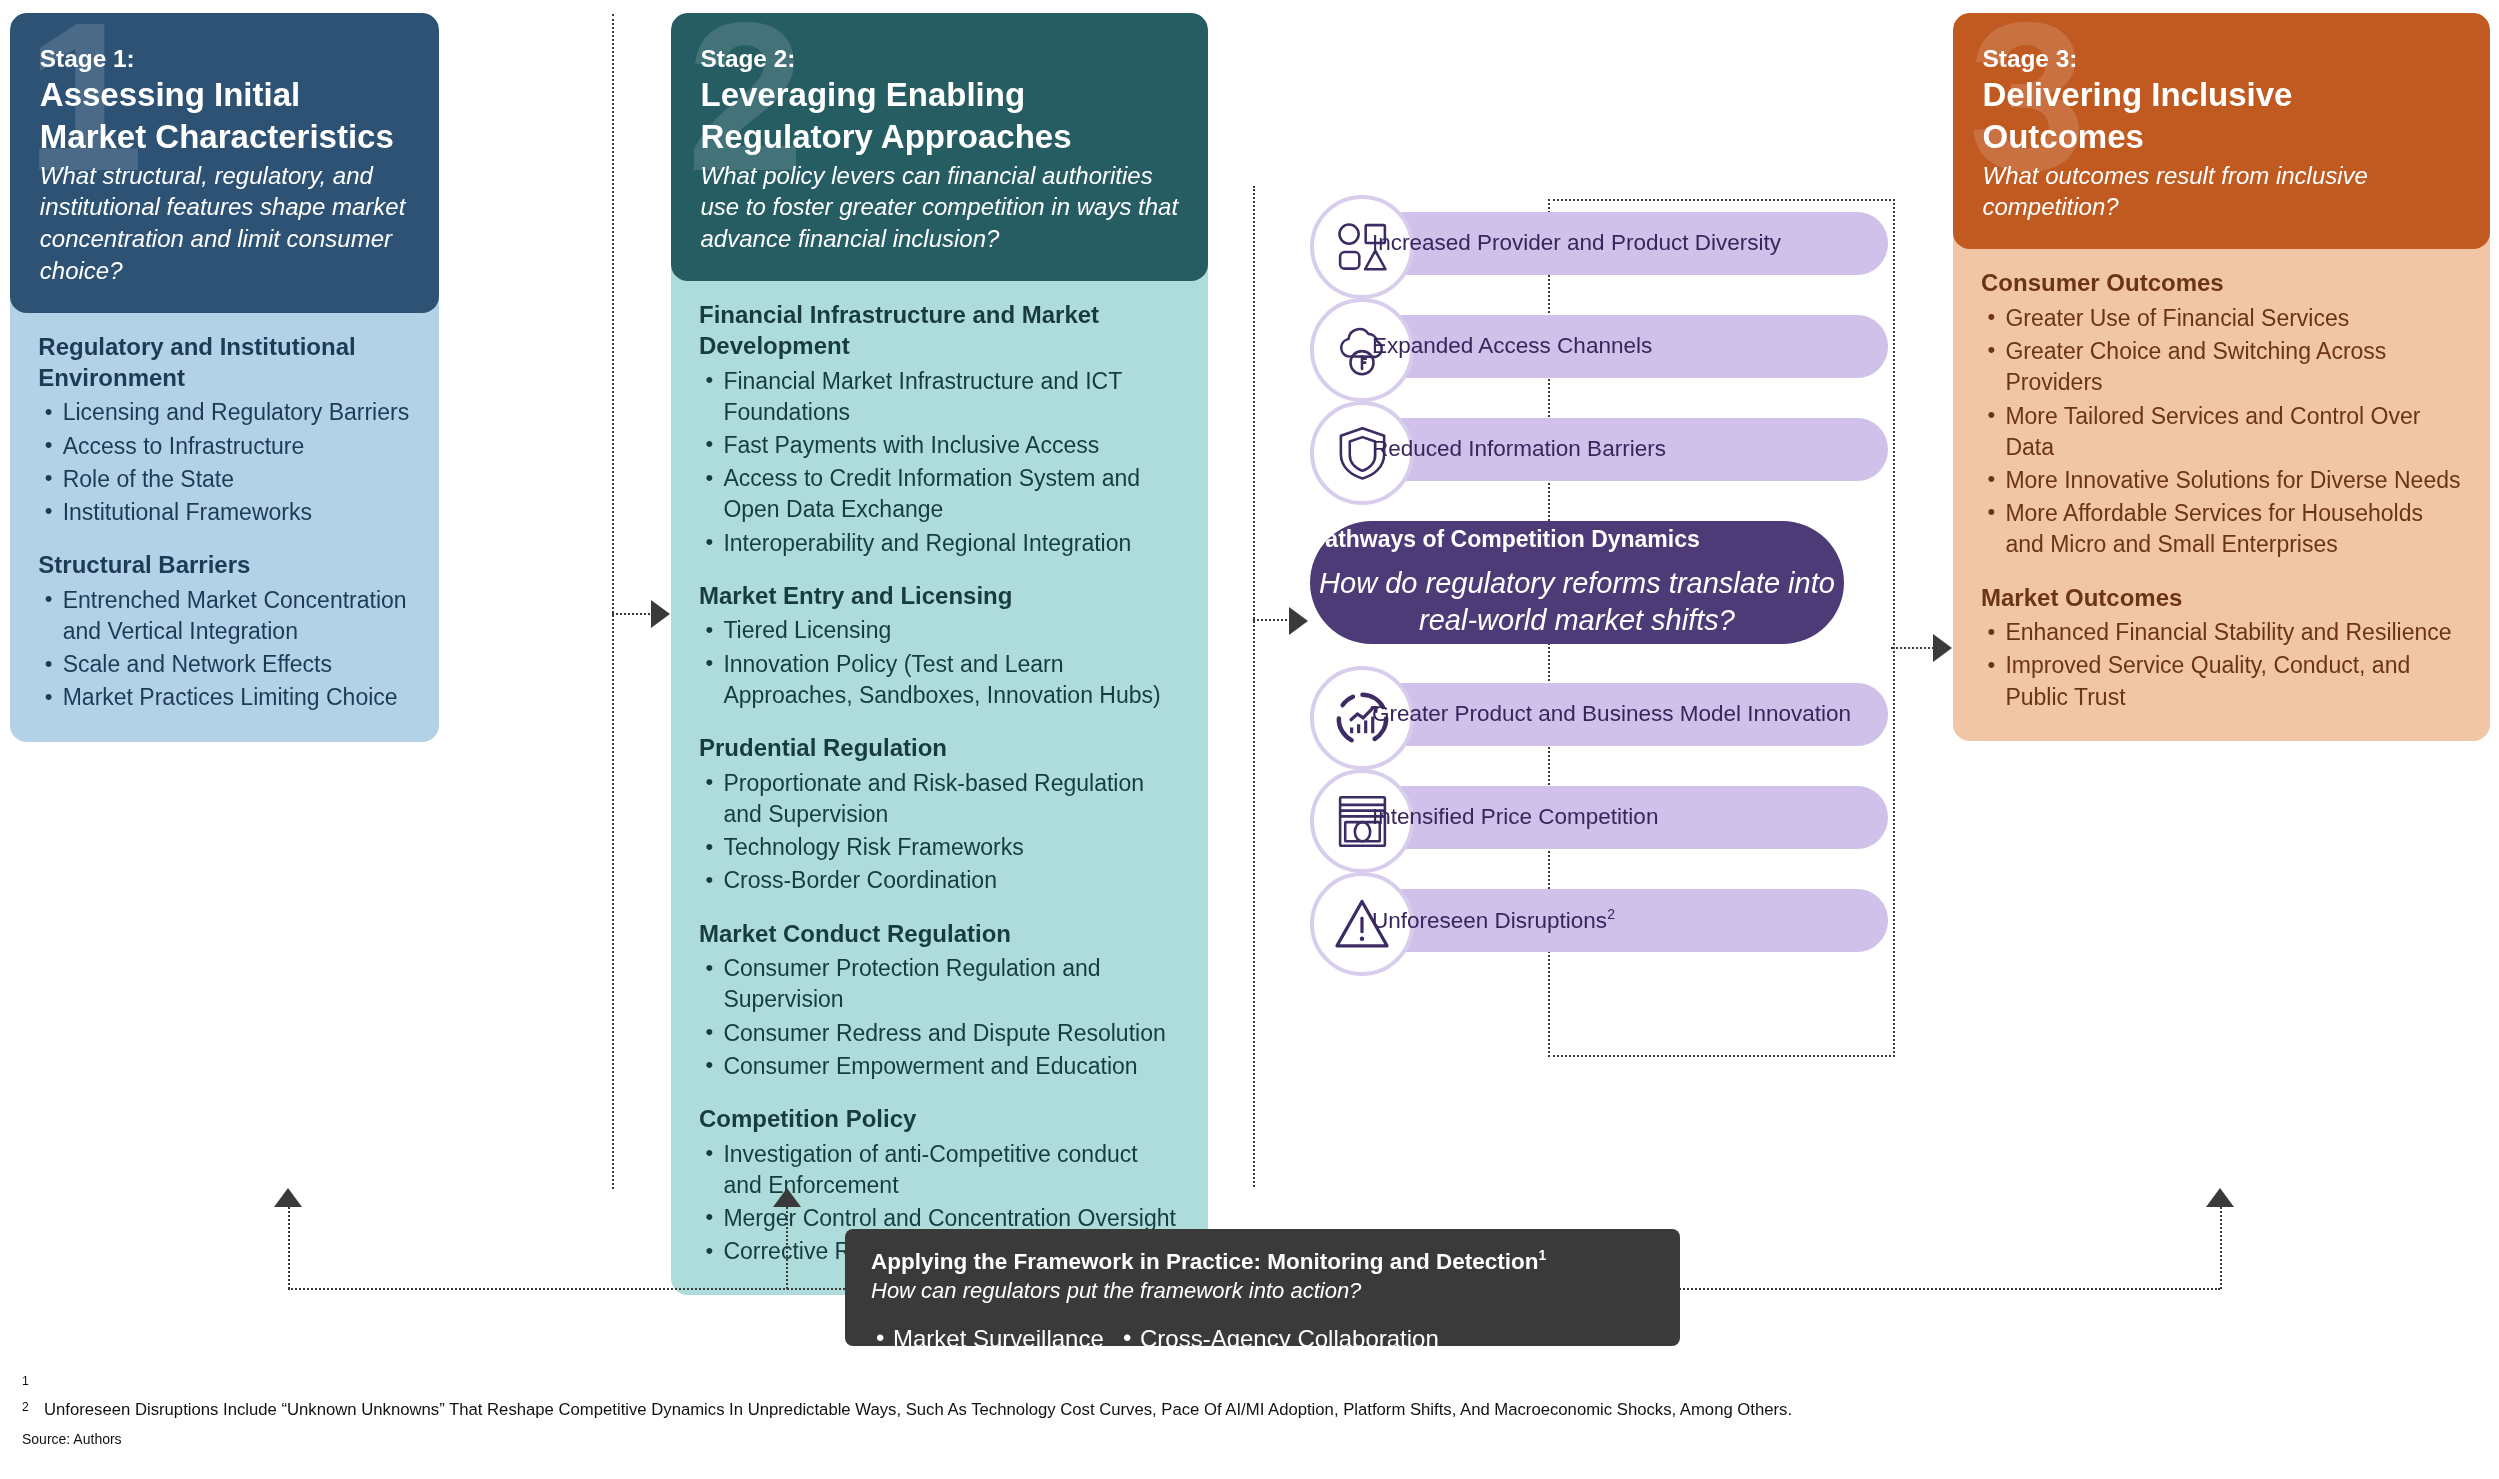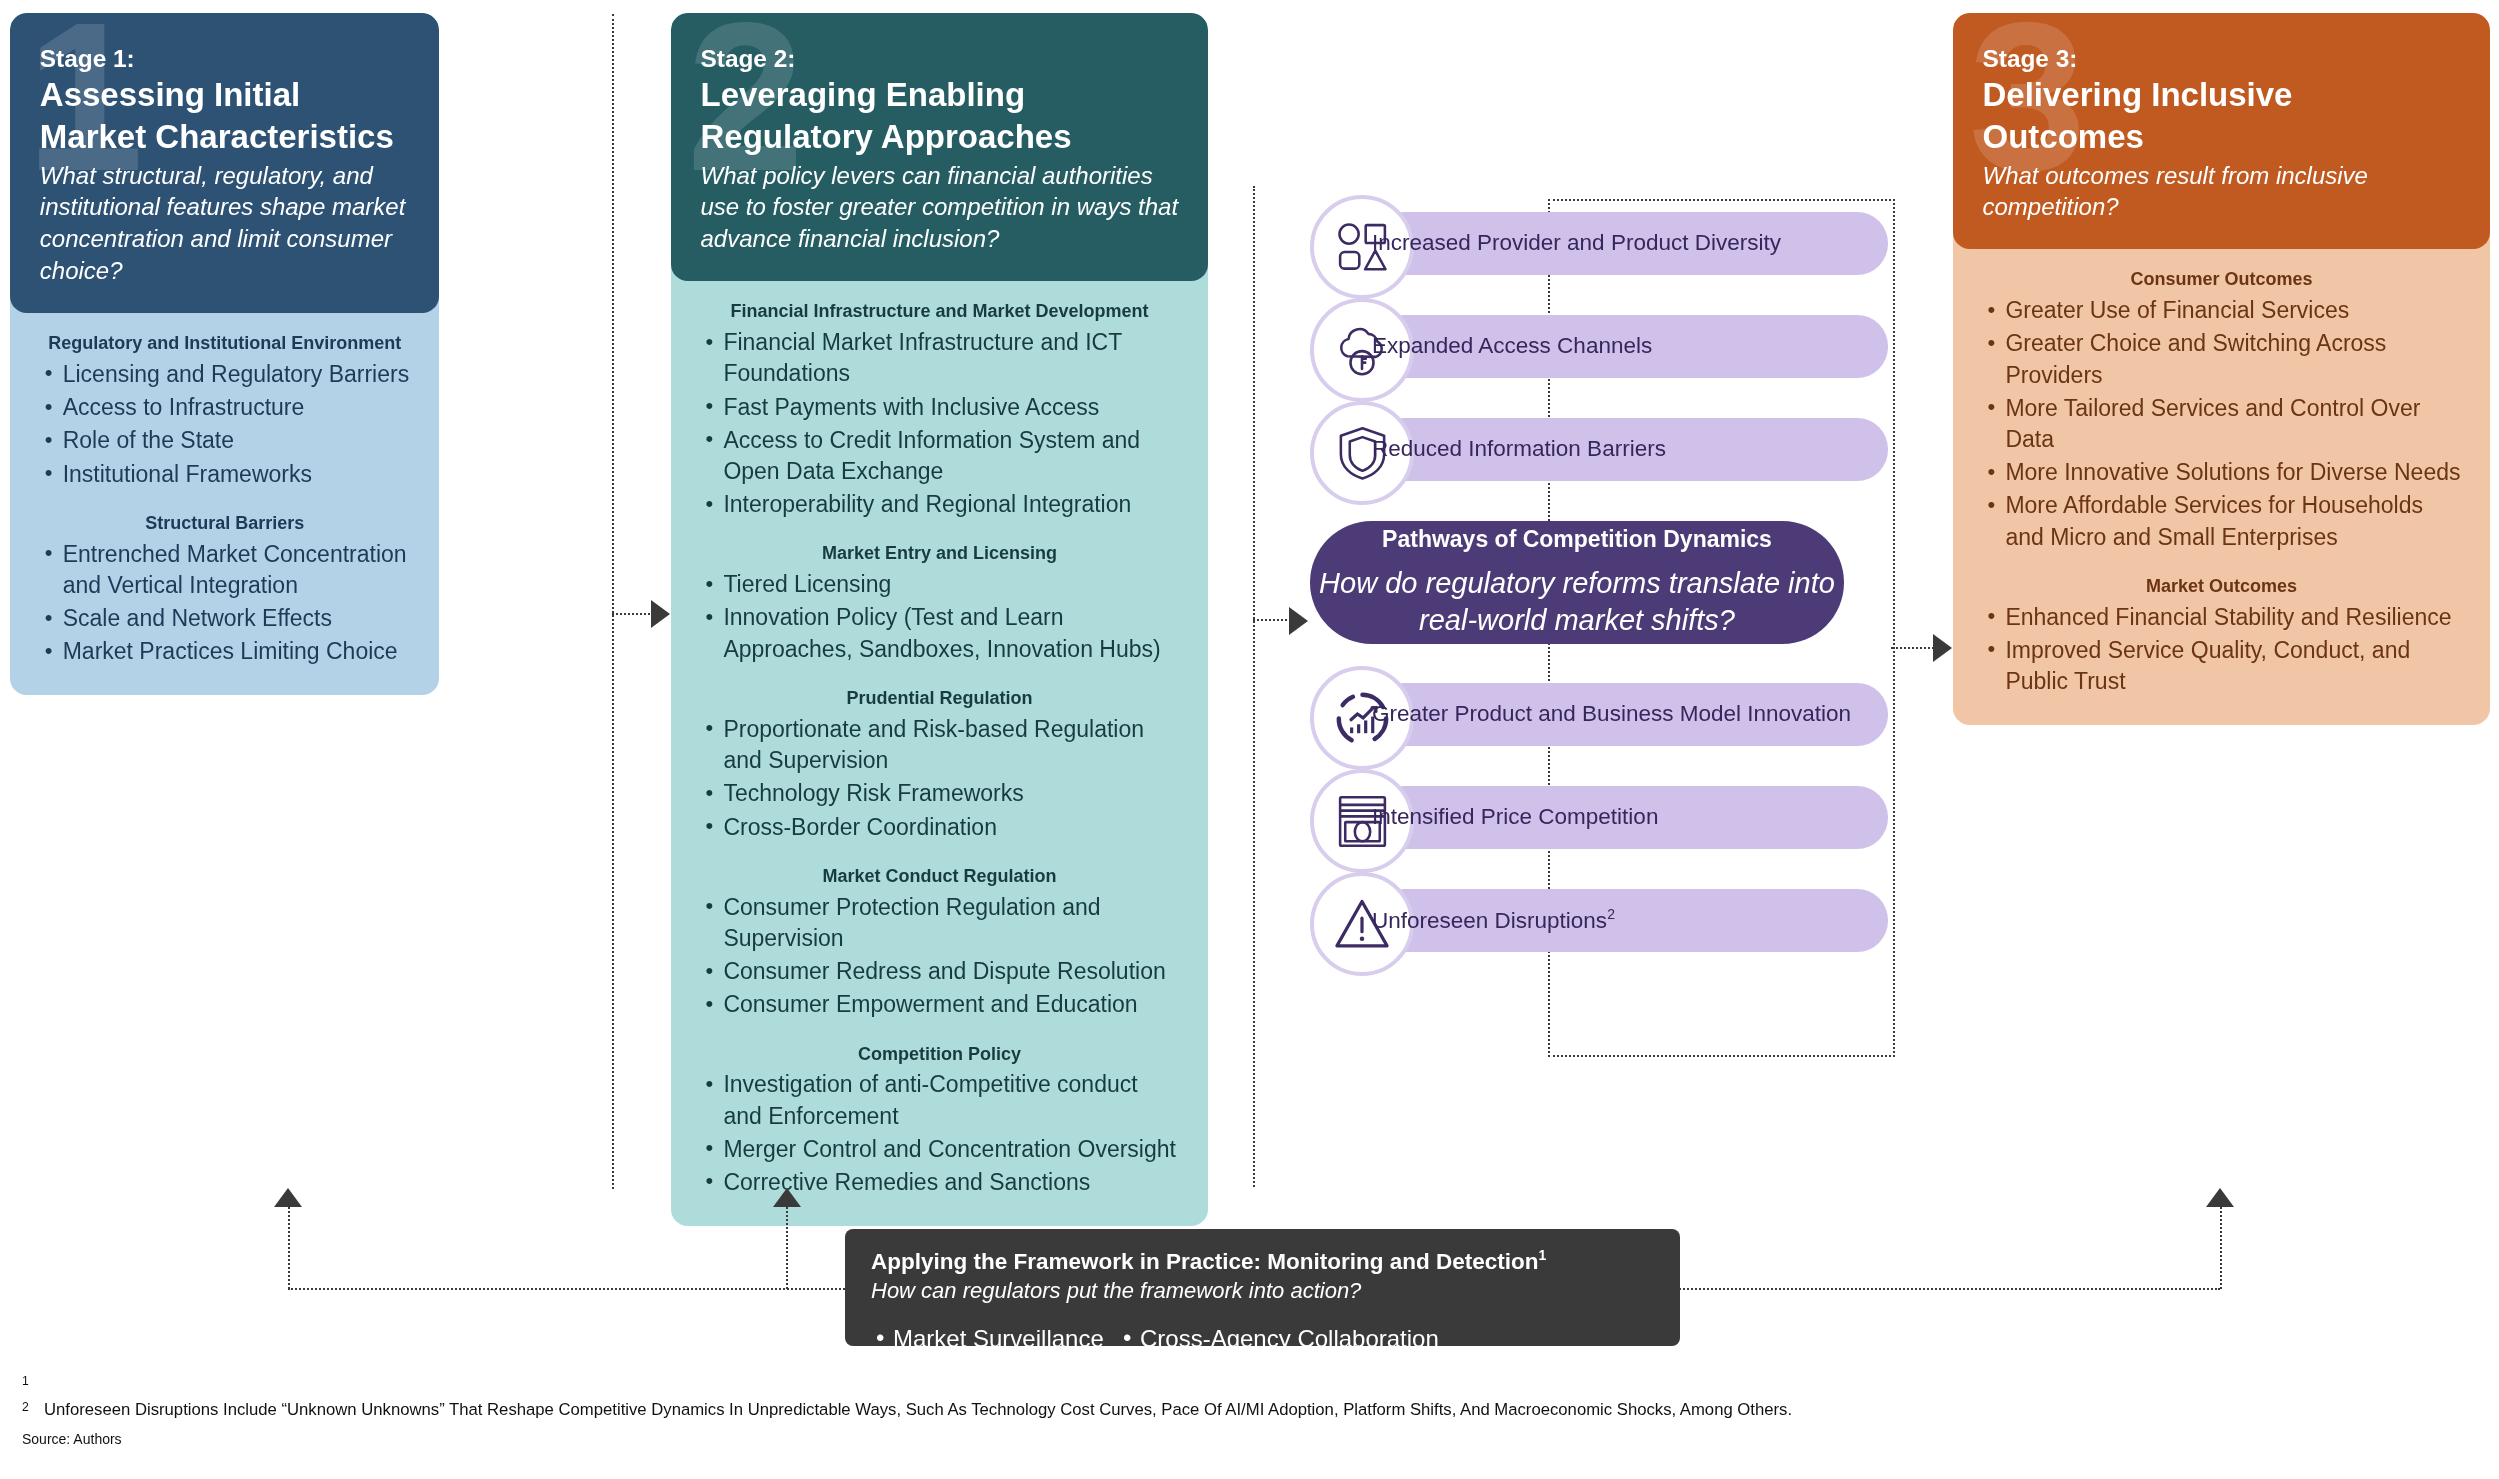--- a/index.html
+++ b/index.html
@@ -11,21 +11,21 @@
   .stage-head{position:relative;border-radius:16.7px;padding:29.5px 29.5px 26px 29.5px;color:#fff;overflow:hidden;}
   .stage-watermark{position:absolute;left:15.4px;top:-22px;font-size:212px;font-weight:700;line-height:1;
                    color:rgba(255,255,255,0.14);pointer-events:none;user-select:none;}
   .stage-head .lbl{position:relative;font-size:24.4px;font-weight:700;line-height:1.28;}
   .stage-head .ttl{position:relative;font-size:33px;font-weight:700;line-height:1.28;}
   .stage-head .q{position:relative;font-size:24px;font-style:italic;line-height:1.33;margin-top:1.3px;font-weight:400;}
 
   .stage-body{padding:19px 28px 26px 28px;}
   .grp{margin-bottom:22px;}
   .grp:last-child{margin-bottom:0;}
-  .grp-h{font-size:18px;font-weight:700;line-height:1.28;margin-bottom:3.9px;text-align:center;}
+  .grp-h{font-size:24px;font-weight:700;line-height:1.28;margin-bottom:3.9px;}
   .grp ul{list-style:none;margin:0;padding:0;}
   .grp li{position:relative;font-size:23px;line-height:1.36;padding-left:24.4px;margin-bottom:1.9px;}
   .grp li:before{content:"•";position:absolute;left:6.4px;top:-0.6px;font-size:22px;}
 
   
   #stage1{left:10.3px;top:13px;width:429px;background:#b3d2e8;}
   #stage1 .stage-head{background:#2d5274;}
   #stage1 .stage-body{color:#1d3a56;}
   
   #stage2{left:671px;top:13px;width:537px;background:#aedcdb;}
@@ -41,21 +41,21 @@
   .pill-row{position:relative;height:63px;margin-bottom:40px;display:flex;align-items:center;}
   .pill-icon{position:absolute;left:0;top:-16.7px;width:96px;height:96px;border-radius:50%;
              background:#ffffff;border:4.5px solid #d9cdee;display:flex;align-items:center;justify-content:center;z-index:3;}
   .pill-bar{position:absolute;left:64px;right:0;height:63px;border-radius:31px;background:#cfc1ea;z-index:1;
             display:flex;align-items:center;}
   .pill-txt{position:relative;z-index:4;margin-left:62px;font-size:22.5px;color:#36265c;line-height:1.26;
             padding-right:23px;}
   .pill-txt sup{font-size:14px;}
 
   #hub{position:relative;margin:0 0 39px 0;left:0;width:534px;height:123px;border-radius:62px;background:#4c3b77;
-       color:#fff;display:flex;flex-direction:column;align-items:center;justify-content:center;text-align:center;}
+       color:#fff;display:flex;flex-direction:column;align-items:flex-start;justify-content:center;text-align:center;}
   #hub .h1{font-size:23px;font-weight:700;line-height:1.25;}
   #hub .h2{font-size:29px;font-style:italic;line-height:1.3;margin-top:11px;}
 
   
   #banner{position:absolute;left:845px;top:1229px;width:835px;height:117px;background:#3a3a3a;border-radius:8px;
           color:#fff;padding:16.7px 26px 0 26px;box-sizing:border-box;}
   #banner .bt{font-size:22.5px;font-weight:700;line-height:1.3;}
   #banner .bt sup{font-size:14px;}
   #banner .bq{font-size:22px;font-style:italic;line-height:1.3;margin-top:1.3px;}
   #banner .brow{display:flex;margin-top:20px;font-size:24px;}

